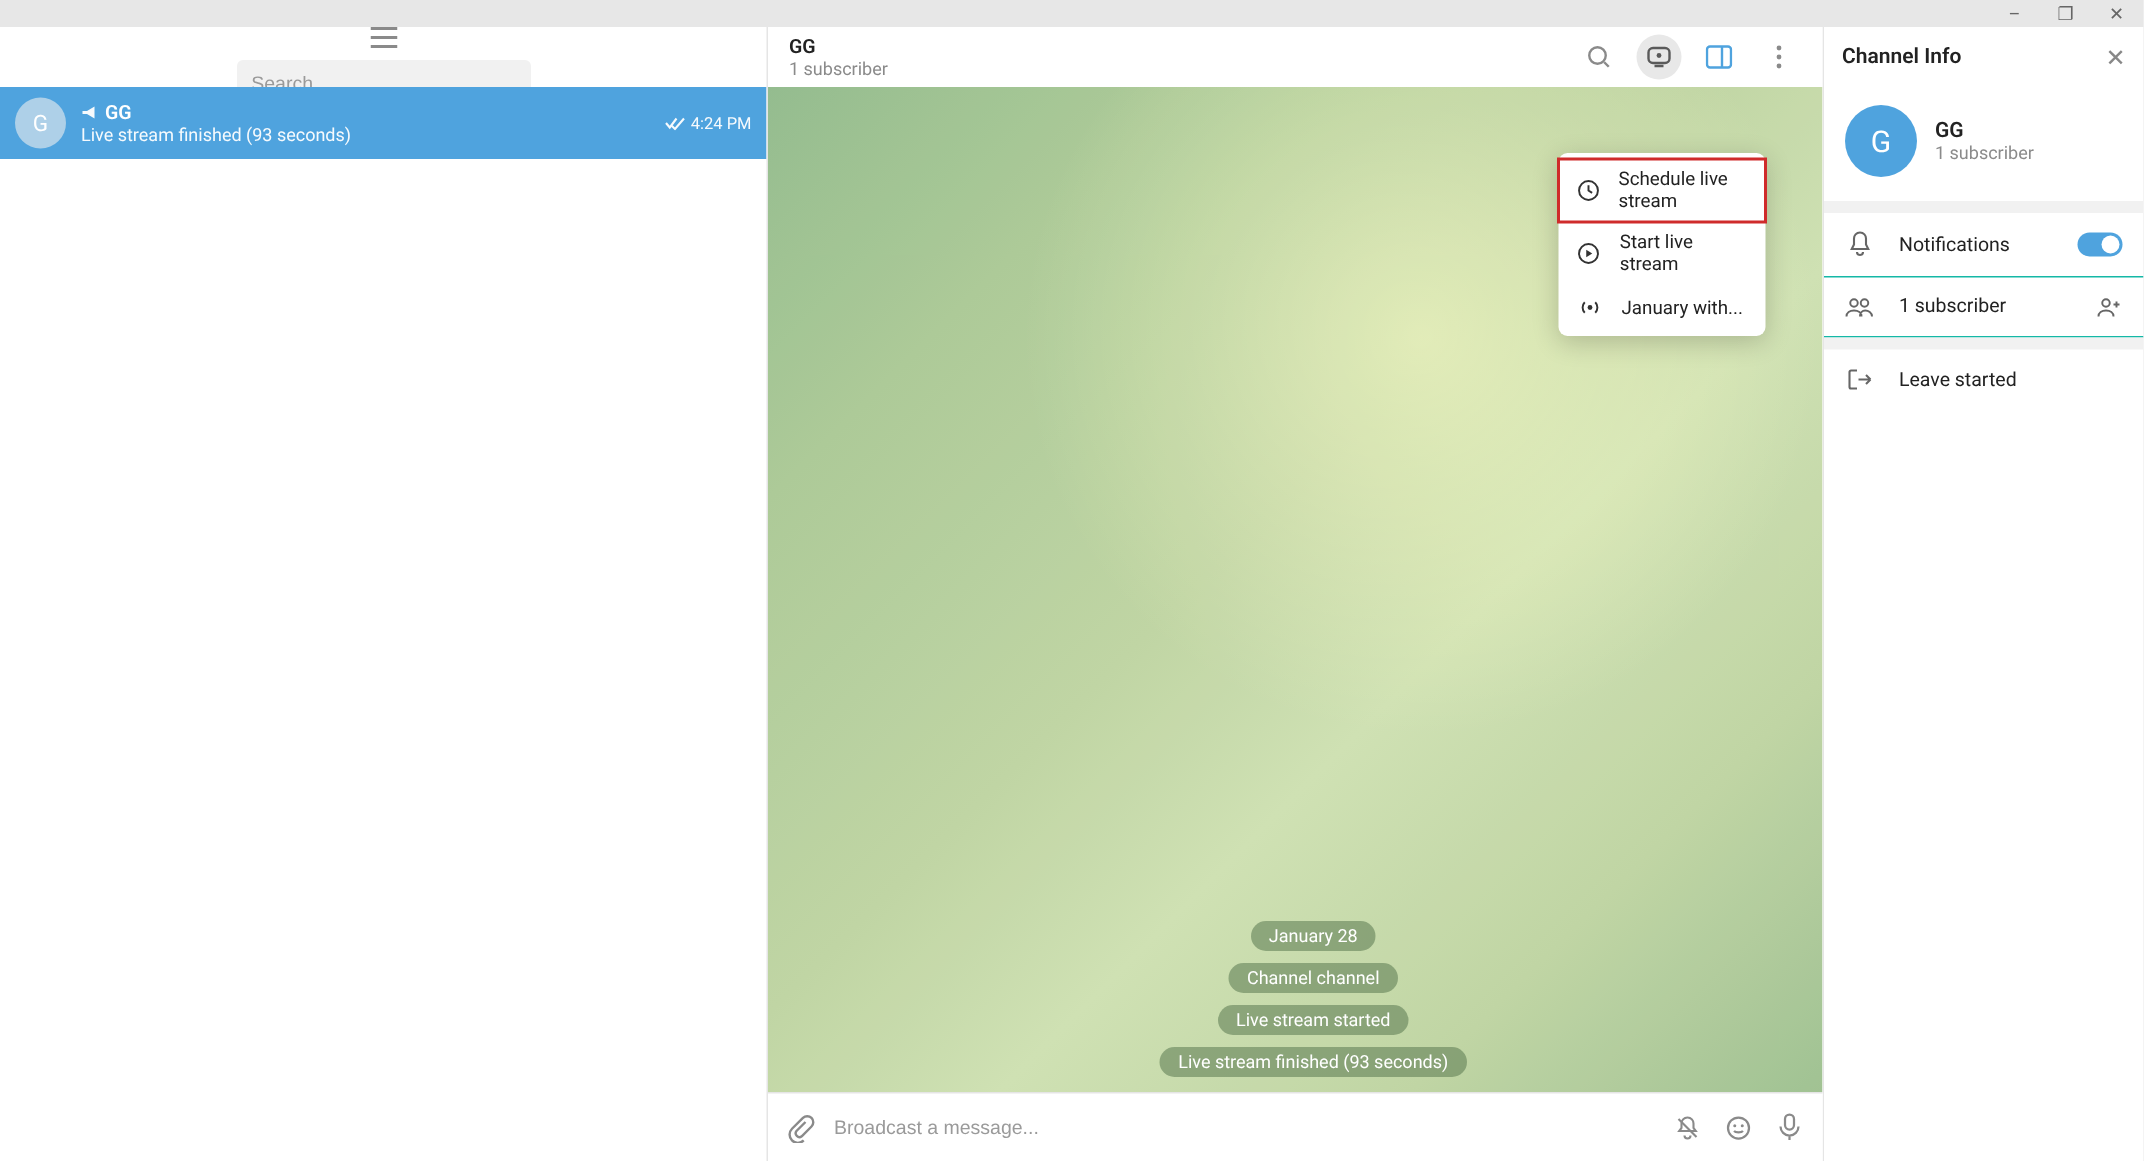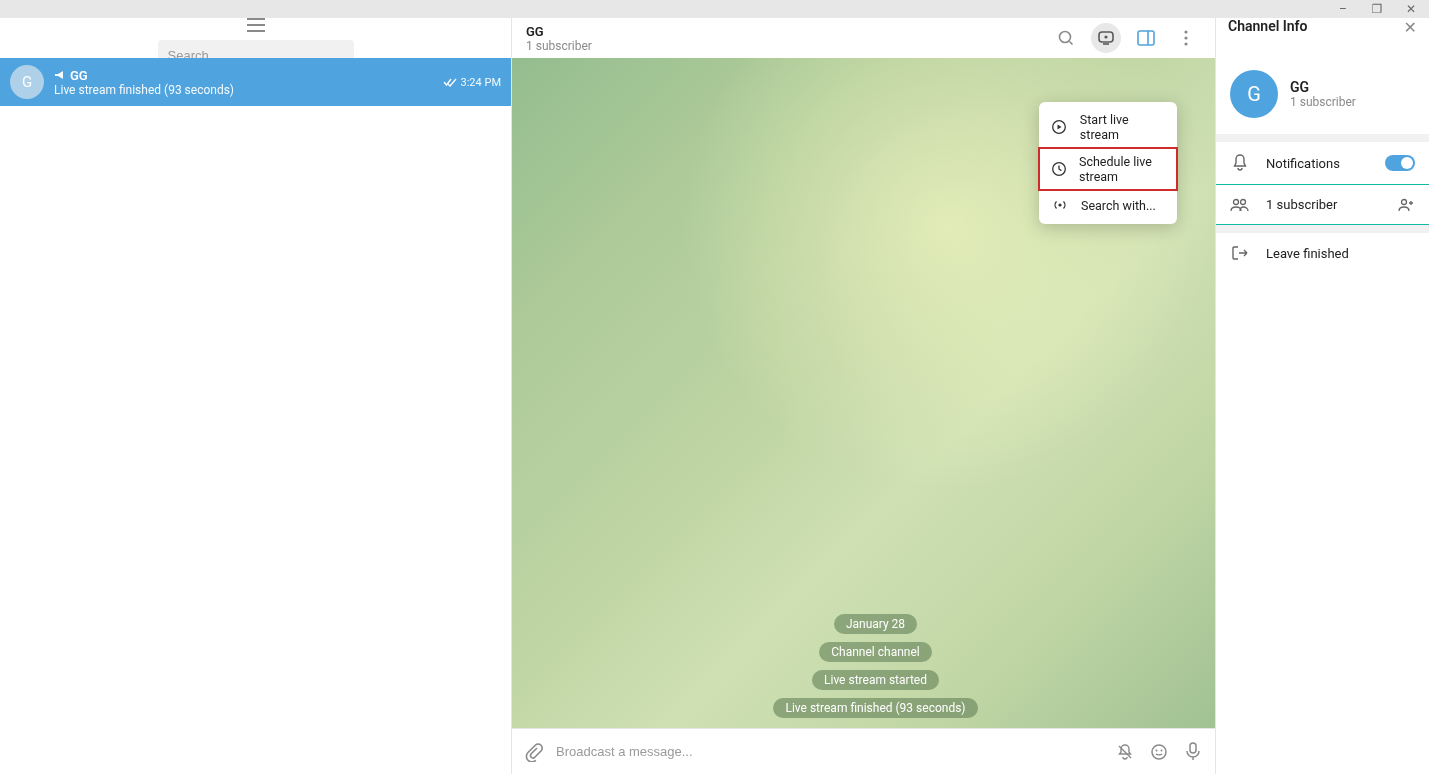--- a/index.html
+++ b/index.html
@@ -53,21 +53,21 @@
   .compose .c-icon { width: 24px; height: 24px; display:flex; align-items:center; justify-content:center; cursor:pointer; }
 
   
   .dropdown { position: absolute; top: 44px; right: 38px; width: 138px; background: #fff; border-radius: 6px; box-shadow: 0 4px 18px rgba(0,0,0,0.2); padding: 4px 0; z-index: 20; }
   .dropdown .item { display: flex; align-items: center; gap: 12px; padding: 6px 12px; font-size: 12.5px; color: #222; cursor: pointer; }
   .dropdown .item .ico { width: 18px; height: 18px; display:flex; align-items:center; justify-content:center; color:#444; }
   .dropdown .item.highlight { outline: 2px solid #cf2b2b; outline-offset: -1px; }
 
   
   .rightcol { width: 214px; background: #fff; border-left: 1px solid #e5e5e5; display: flex; flex-direction: column; }
-  .right-header { height: 40px; display: flex; padding: 0 12px; }
+  .right-header { height: 40px; display: flex; align-items: center; padding: 0 12px; }
   .right-header .title { flex: 1; font-size: 14px; font-weight: 600; }
   .right-header .close { color: #888; cursor: pointer; font-size: 16px; }
   .profile { display: flex; align-items: center; gap: 12px; padding: 12px 14px 16px; }
   .profile .avatar { width: 48px; height: 48px; border-radius: 50%; background: #4fa3de; color: #fff; display: flex; align-items: center; justify-content: center; font-size: 20px; }
   .profile .name { font-size: 14px; font-weight: 600; }
   .profile .sub { font-size: 12px; color: #8a8a8a; }
   .divider { height: 8px; background: #f1f1f1; }
   .setting-row { display: flex; align-items: center; gap: 16px; padding: 12px 14px; font-size: 13px; color:#222; border-bottom: 1px solid #14b8a6; }
   .setting-row .ico { width: 20px; color: #666; display:flex; justify-content:center; }
   .setting-row .label { flex: 1; }
@@ -112,21 +112,21 @@
             <span style="font-weight:600">GG</span>
           </div>
           <div class="chat-sub">Live stream finished (93 seconds)</div>
         </div>
         <div class="chat-meta">
           <span>
             <svg width="14" height="9" viewBox="0 0 14 9">
                 <path d="M1 4l2.5 3L8 1M5 6l2 2L13 1" stroke="#fff" stroke-width="1.4" fill="none"></path>
               </svg>
           </span>
-          <span>3:24 PM</span>
+          <span>4:24 PM</span>
         </div>
       </div>
     </div>
   </div>
 
   <div class="centercol">
     <div class="chat-header">
       <div class="chat-header-titles">
         <div class="title">GG</div>
         <div class="subtitle">1 subscriber</div>
@@ -164,46 +164,46 @@
     <div class="chat-area">
       <div class="chat-bg"></div>
       <div class="chat-msgs">
         <div class="service-pill">January 28</div>
         <div class="service-pill">Channel channel</div>
         <div class="service-pill">Live stream started</div>
         <div class="service-pill">Live stream finished (93 seconds)</div>
       </div>
 
       <div class="dropdown">
+        <div class="item highlight">
+          <span class="ico">
+            <svg width="16" height="16" viewBox="0 0 16 16">
+                <circle cx="8" cy="8" r="6.3" stroke="#333" stroke-width="1.3" fill="none"></circle>
+                <path d="M8 4.5V8l2.4 1.6" stroke="#333" stroke-width="1.3" fill="none"></path>
+              </svg>
+          </span>
+          <span>Schedule live stream</span>
+        </div>
         <div class="item">
           <span class="ico">
             <svg width="16" height="16" viewBox="0 0 16 16">
                 <circle cx="8" cy="8" r="6.3" stroke="#333" stroke-width="1.3" fill="none"></circle>
                 <path d="M6.5 5.5v5l4-2.5z" fill="#333"></path>
               </svg>
           </span>
           <span>Start live stream</span>
         </div>
-        <div class="item highlight">
-          <span class="ico">
-            <svg width="16" height="16" viewBox="0 0 16 16">
-                <circle cx="8" cy="8" r="6.3" stroke="#333" stroke-width="1.3" fill="none"></circle>
-                <path d="M8 4.5V8l2.4 1.6" stroke="#333" stroke-width="1.3" fill="none"></path>
-              </svg>
-          </span>
-          <span>Schedule live stream</span>
-        </div>
         <div class="item">
           <span class="ico">
             <svg width="16" height="16" viewBox="0 0 16 16">
                 <circle cx="8" cy="8" r="1.6" fill="#333"></circle>
                 <path d="M4.5 4.5a5 5 0 000 7M11.5 4.5a5 5 0 010 7" stroke="#333" stroke-width="1.3" fill="none"></path>
               </svg>
           </span>
-          <span>Search with...</span>
+          <span>January with...</span>
         </div>
       </div>
     </div>
 
     <div class="compose">
       <div class="c-icon">
         <svg width="20" height="20" viewBox="0 0 20 20">
             <path d="M13 6l-6 6a2.5 2.5 0 003.5 3.5l6.5-6.5a4 4 0 00-5.7-5.7L4 10.5a5.5 5.5 0 007.8 7.8" stroke="#8a8a8a" stroke-width="1.6" fill="none"></path>
           </svg>
       </div>
@@ -270,16 +270,16 @@
           </svg>
       </span>
     </div>
     <div class="divider"></div>
     <div class="setting-row" style="border-bottom:none">
       <span class="ico">
         <svg width="18" height="16" viewBox="0 0 18 16">
             <path d="M7 2H3a1 1 0 00-1 1v10a1 1 0 001 1h4M8 8h8m0 0l-3-3m3 3l-3 3" stroke="#666" stroke-width="1.4" fill="none"></path>
           </svg>
       </span>
-      <span class="label">Leave finished</span>
+      <span class="label">Leave started</span>
     </div>
   </div>
 </div>
 
 </body></html>

